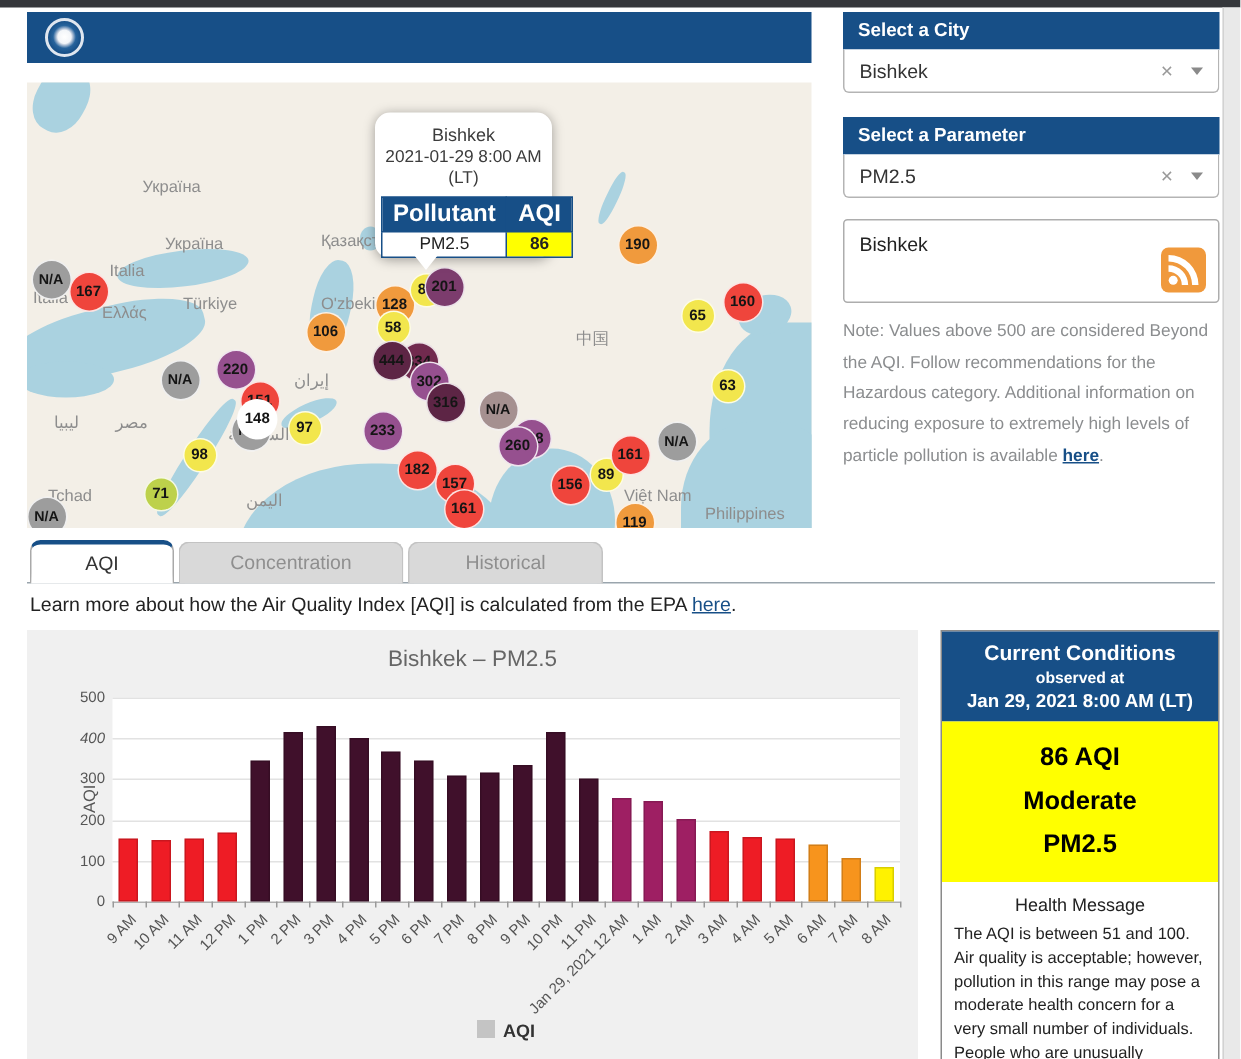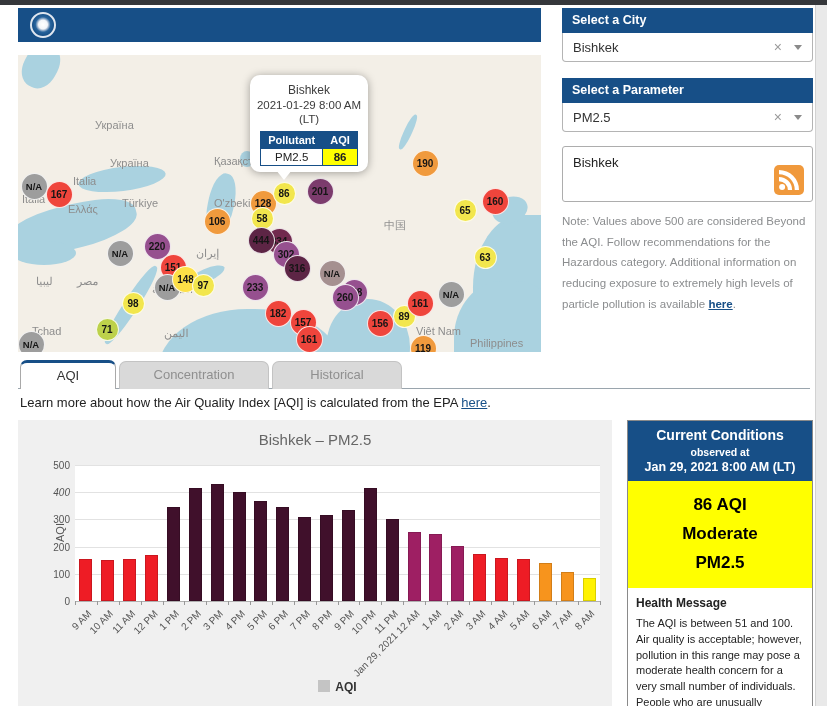--- a/index.html
+++ b/index.html
@@ -26,21 +26,21 @@
   .marker{position:absolute;border-radius:50%;display:flex;align-items:center;justify-content:center;
     font-weight:bold;color:#151515;border:1px solid rgba(255,255,255,.85);box-sizing:border-box;z-index:2;}
 
   
   .popup{position:absolute;left:232px;top:20px;width:118px;height:97px;background:#fff;border-radius:10px;
     box-shadow:0 1px 8px rgba(0,0,0,.35);z-index:5;box-sizing:border-box;padding:8px 4px 6px;text-align:center;}
   .popup-arrow{position:absolute;left:258px;top:115px;width:0;height:0;border:8px solid transparent;
     border-top:10px solid #fff;z-index:5;}
   .popup-line{font-size:11.5px;color:#3c3c3c;line-height:1.25;}
   .popup table{border-collapse:collapse;margin:4px auto 0;}
-  .popup th{background:var(--navy);color:#fff;font-size:11px;font-weight:bold;padding:2px 7px;border:1px solid var(--navy);}
+  .popup th{background:var(--navy);color:#fff;font-size:16px;font-weight:bold;padding:2px 7px;border:1px solid var(--navy);}
   .popup td{font-size:11.5px;color:#222;padding:2px 7px;border:1px solid var(--navy);text-align:center;}
   .popup td.aqi-cell{background:var(--yellow);font-weight:bold;}
 
   
   .tab{position:absolute;top:361px;height:28px;line-height:26px;text-align:center;font-size:13px;
     border-radius:7px 7px 0 0;box-sizing:border-box;z-index:2;cursor:pointer;}
   .tab.active{top:360px;height:29px;background:#fff;color:#333;border:1px solid #a9a9a9;border-bottom:none;
     border-top:3px solid var(--navy);z-index:3;}
   .tab.inactive{background:#d9d9d9;color:#8f8f8f;border:1px solid #c3c3c3;border-bottom:none;}
   .tab:nth-of-type(1){left:20px;width:96px;}
@@ -83,21 +83,21 @@
 
   
   .cc{position:absolute;left:627px;top:420px;width:186px;border:1px solid #8a8a8a;background:#fff;box-sizing:border-box;}
   .cc-header{background:var(--navy);color:#fff;text-align:center;padding:6px 4px 7px;}
   .cc-title{font-size:14px;font-weight:bold;}
   .cc-observed{font-size:10.5px;font-weight:bold;margin-top:3px;}
   .cc-date{font-size:12.5px;font-weight:bold;margin-top:2px;}
   .cc-yellow{background:var(--yellow);text-align:center;padding:10px 4px;color:#000;}
   .cc-yellow div{font-size:17px;font-weight:bold;line-height:1.7;}
   .cc-health{padding:6px 8px 10px;}
-  .cc-health-title{font-size:12px;font-weight:bold;color:#222;margin:2px 0 6px;}
+  .cc-health-title{font-size:12px;font-weight:normal;color:#222;text-align:center;margin:2px 0 6px;}
   .cc-health-text{font-size:11px;color:#222;line-height:1.45;}
 </style>
 </head>
 <body style="--navy: #174f87; --yellow: #ffff00;">
 
 <div class="top-strip"></div>
 <div class="right-strip"></div>
 
 <div class="header-bar">
   <div class="seal"></div>
@@ -137,30 +137,30 @@
       <span class="map-label" style="left: 14px; top: 270px;">Tchad</span>
       <span class="map-label" style="left: 146px; top: 272px;">اليمن</span>
       <span class="map-label" style="left: 398px; top: 270px;">Việt Nam</span>
       <span class="map-label" style="left: 452px; top: 282px;">Philippines</span>
       <div class="marker" style="width: 27px; height: 27px; left: 2.5px; top: 117.5px; background: rgb(157, 157, 157); font-size: 9.5px;">N/A</div>
       <div class="marker" style="width: 27px; height: 27px; left: 27.5px; top: 125.5px; background: rgb(239, 69, 60); font-size: 10px;">167</div>
       <div class="marker" style="width: 27px; height: 27px; left: 88.5px; top: 184.5px; background: rgb(157, 157, 157); font-size: 9.5px;">N/A</div>
       <div class="marker" style="width: 27px; height: 27px; left: 125.5px; top: 177.5px; background: rgb(150, 80, 143); font-size: 10px;">220</div>
       <div class="marker" style="width: 27px; height: 27px; left: 141.5px; top: 198.5px; background: rgb(239, 69, 60); font-size: 10px;">151</div>
       <div class="marker" style="width: 27px; height: 27px; left: 135.5px; top: 218.5px; background: rgb(157, 157, 157); font-size: 9.5px;">N/A</div>
-      <div class="marker" style="width: 27px; height: 27px; left: 154px; top: 210.5px; background: #fde047; font-size: 10px;">148</div>
+      <div class="marker" style="width: 27px; height: 27px; left: 140px; top: 210.5px; background: #ffffff; font-size: 10px;">148</div>
       <div class="marker" style="width: 23px; height: 23px; left: 173.5px; top: 218.5px; background: rgb(242, 230, 77); font-size: 10px;">97</div>
       <div class="marker" style="width: 23px; height: 23px; left: 103.5px; top: 236.5px; background: rgb(242, 230, 77); font-size: 10px;">98</div>
       <div class="marker" style="width: 23px; height: 23px; left: 77.5px; top: 262.5px; background: rgb(189, 209, 75); font-size: 10px;">71</div>
       <div class="marker" style="width: 27px; height: 27px; left: -0.5px; top: 275.5px; background: rgb(157, 157, 157); font-size: 9.5px;">N/A</div>
       <div class="marker" style="width: 27px; height: 27px; left: 185.5px; top: 152.5px; background: rgb(240, 154, 61); font-size: 10px;">106</div>
       <div class="marker" style="width: 27px; height: 27px; left: 231.5px; top: 134.5px; background: rgb(240, 154, 61); font-size: 10px;">128</div>
       <div class="marker" style="width: 23px; height: 23px; left: 232.5px; top: 151.5px; background: rgb(242, 230, 77); font-size: 10px;">58</div>
       <div class="marker" style="width: 23px; height: 23px; left: 254.5px; top: 126.5px; background: rgb(242, 230, 77); font-size: 10px;">86</div>
-      <div class="marker" style="width: 27px; height: 27px; left: 264.5px; top: 122.5px; background: rgb(124, 60, 109); font-size: 10px; margin-left: 24px;">201</div>
+      <div class="marker" style="width: 27px; height: 27px; left: 264.5px; top: 122.5px; background: rgb(124, 60, 109); font-size: 10px;">201</div>
       <div class="marker" style="width: 27px; height: 27px; left: 247.5px; top: 172.5px; background: rgb(113, 42, 78); font-size: 10px;">334</div>
       <div class="marker" style="width: 27px; height: 27px; left: 229.5px; top: 171.5px; background: rgb(93, 37, 69); font-size: 10px;">444</div>
       <div class="marker" style="width: 27px; height: 27px; left: 254.5px; top: 185.5px; background: rgb(150, 80, 143); font-size: 10px;">302</div>
       <div class="marker" style="width: 27px; height: 27px; left: 265.5px; top: 199.5px; background: rgb(93, 37, 69); font-size: 10px;">316</div>
       <div class="marker" style="width: 27px; height: 27px; left: 300.5px; top: 204.5px; background: rgb(165, 144, 144); font-size: 9.5px;">N/A</div>
       <div class="marker" style="width: 27px; height: 27px; left: 223.5px; top: 218.5px; background: rgb(150, 80, 143); font-size: 10px;">233</div>
       <div class="marker" style="width: 27px; height: 27px; left: 322.5px; top: 223.5px; background: rgb(150, 80, 143); font-size: 10px;">258</div>
       <div class="marker" style="width: 27px; height: 27px; left: 313.5px; top: 228.5px; background: rgb(150, 80, 143); font-size: 10px;">260</div>
       <div class="marker" style="width: 27px; height: 27px; left: 246.5px; top: 244.5px; background: rgb(239, 69, 60); font-size: 10px;">182</div>
       <div class="marker" style="width: 27px; height: 27px; left: 271.5px; top: 253.5px; background: rgb(239, 69, 60); font-size: 10px;">157</div>

